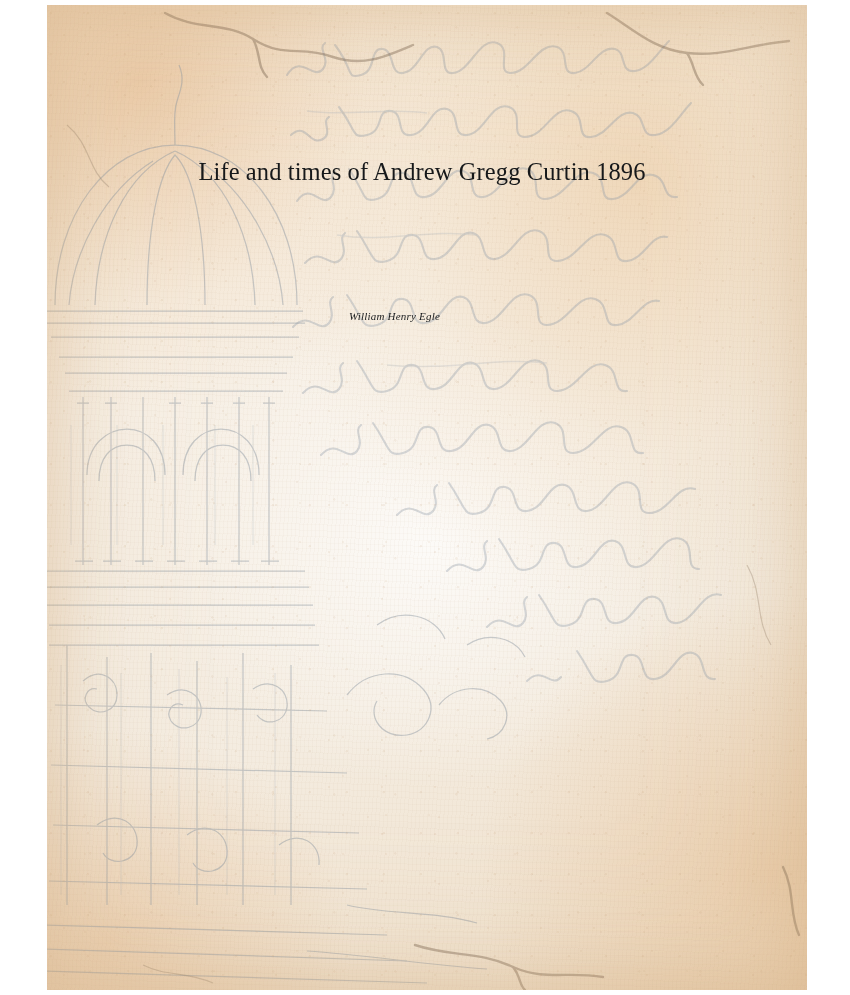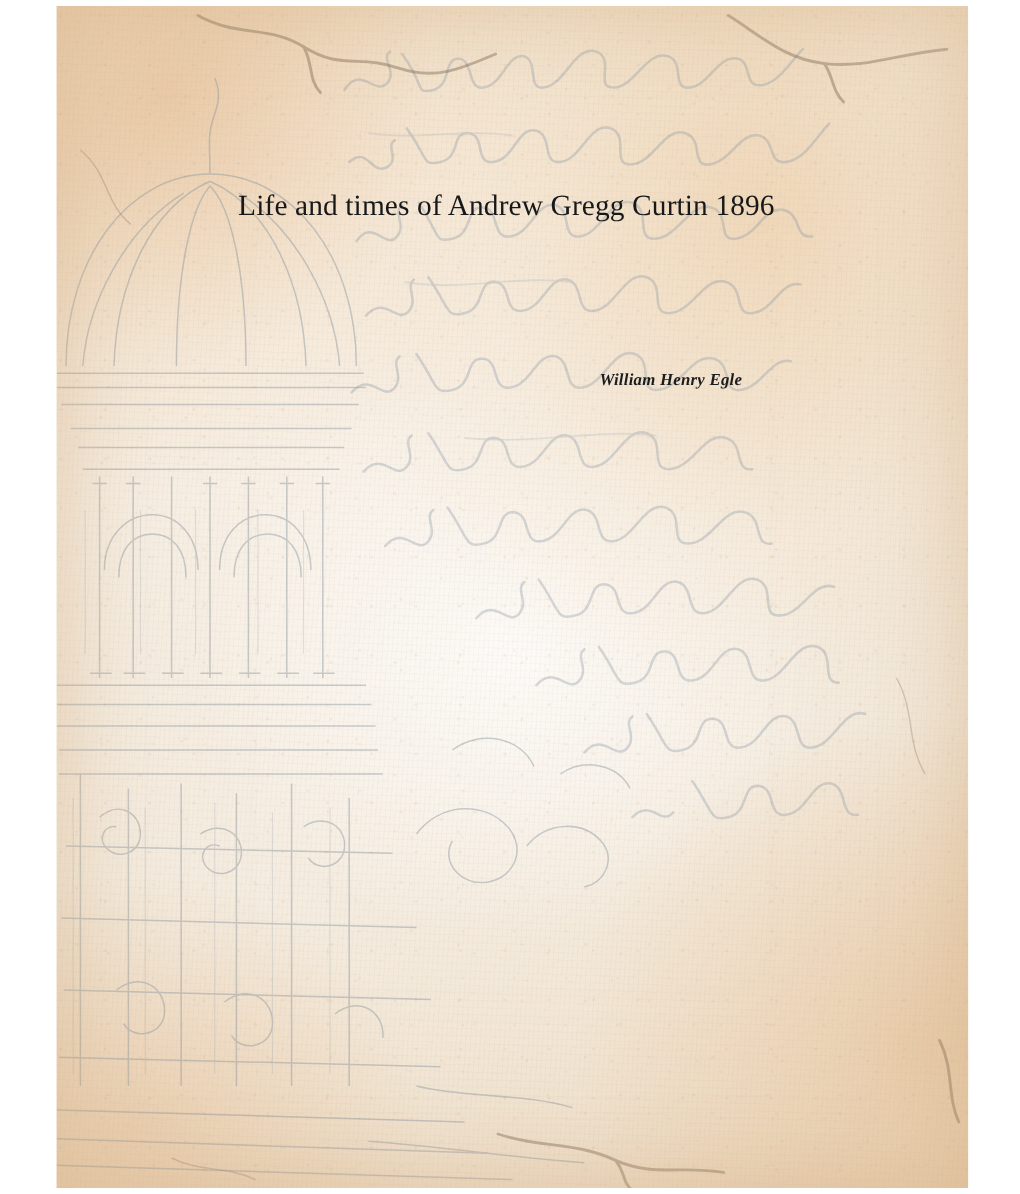--- a/index.html
+++ b/index.html
@@ -124,25 +124,25 @@
   .author-block {
     position: absolute;
     left: 302px;
     top: 305px;
     width: 420px;
     z-index: 6;
   }
   .book-author {
     font-family: "Liberation Serif", serif;
     font-style: italic;
-    font-weight: 700;
-    font-size: 14px;
+    font-weight: 400;
+    font-size: 11px;
     color: #1a1c1e;
     margin: 0;
-    text-align: center;
+    text-align: left;
     letter-spacing: 0.2px;
   }
 
   
   .margin-left, .margin-right {
     position: absolute;
     top: 0;
     height: 995px;
     background: #ffffff;
     z-index: 9;

